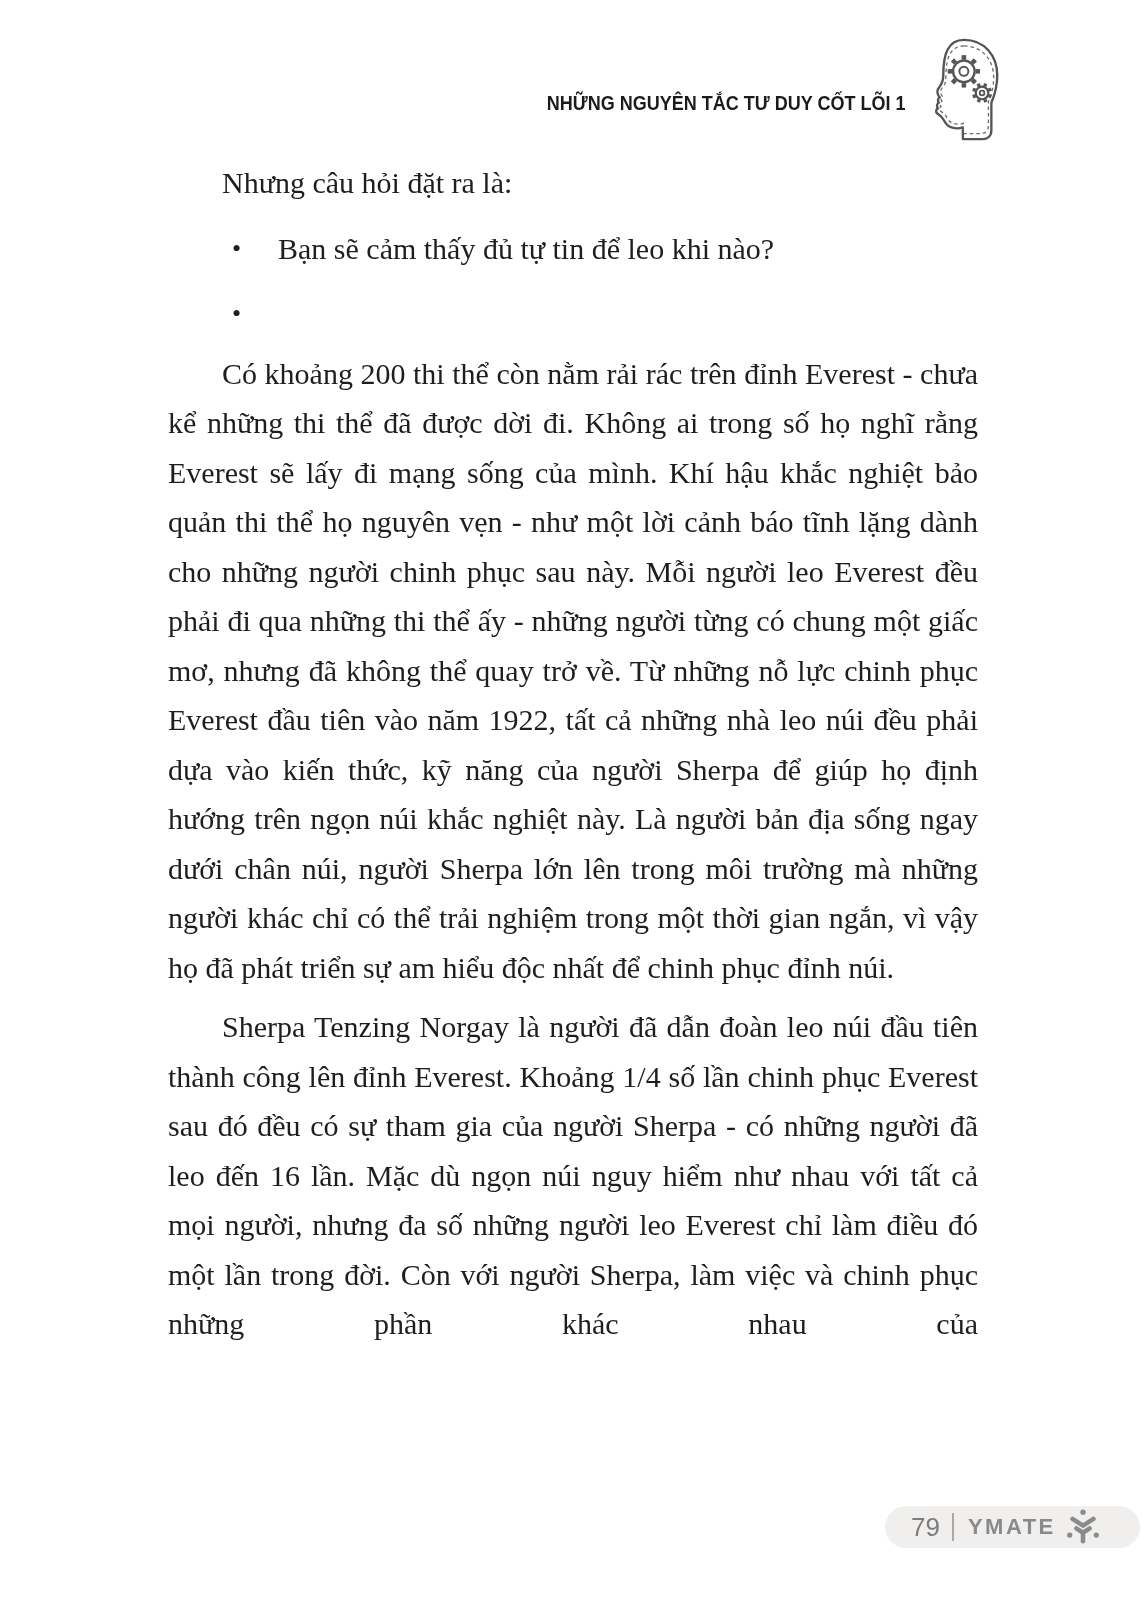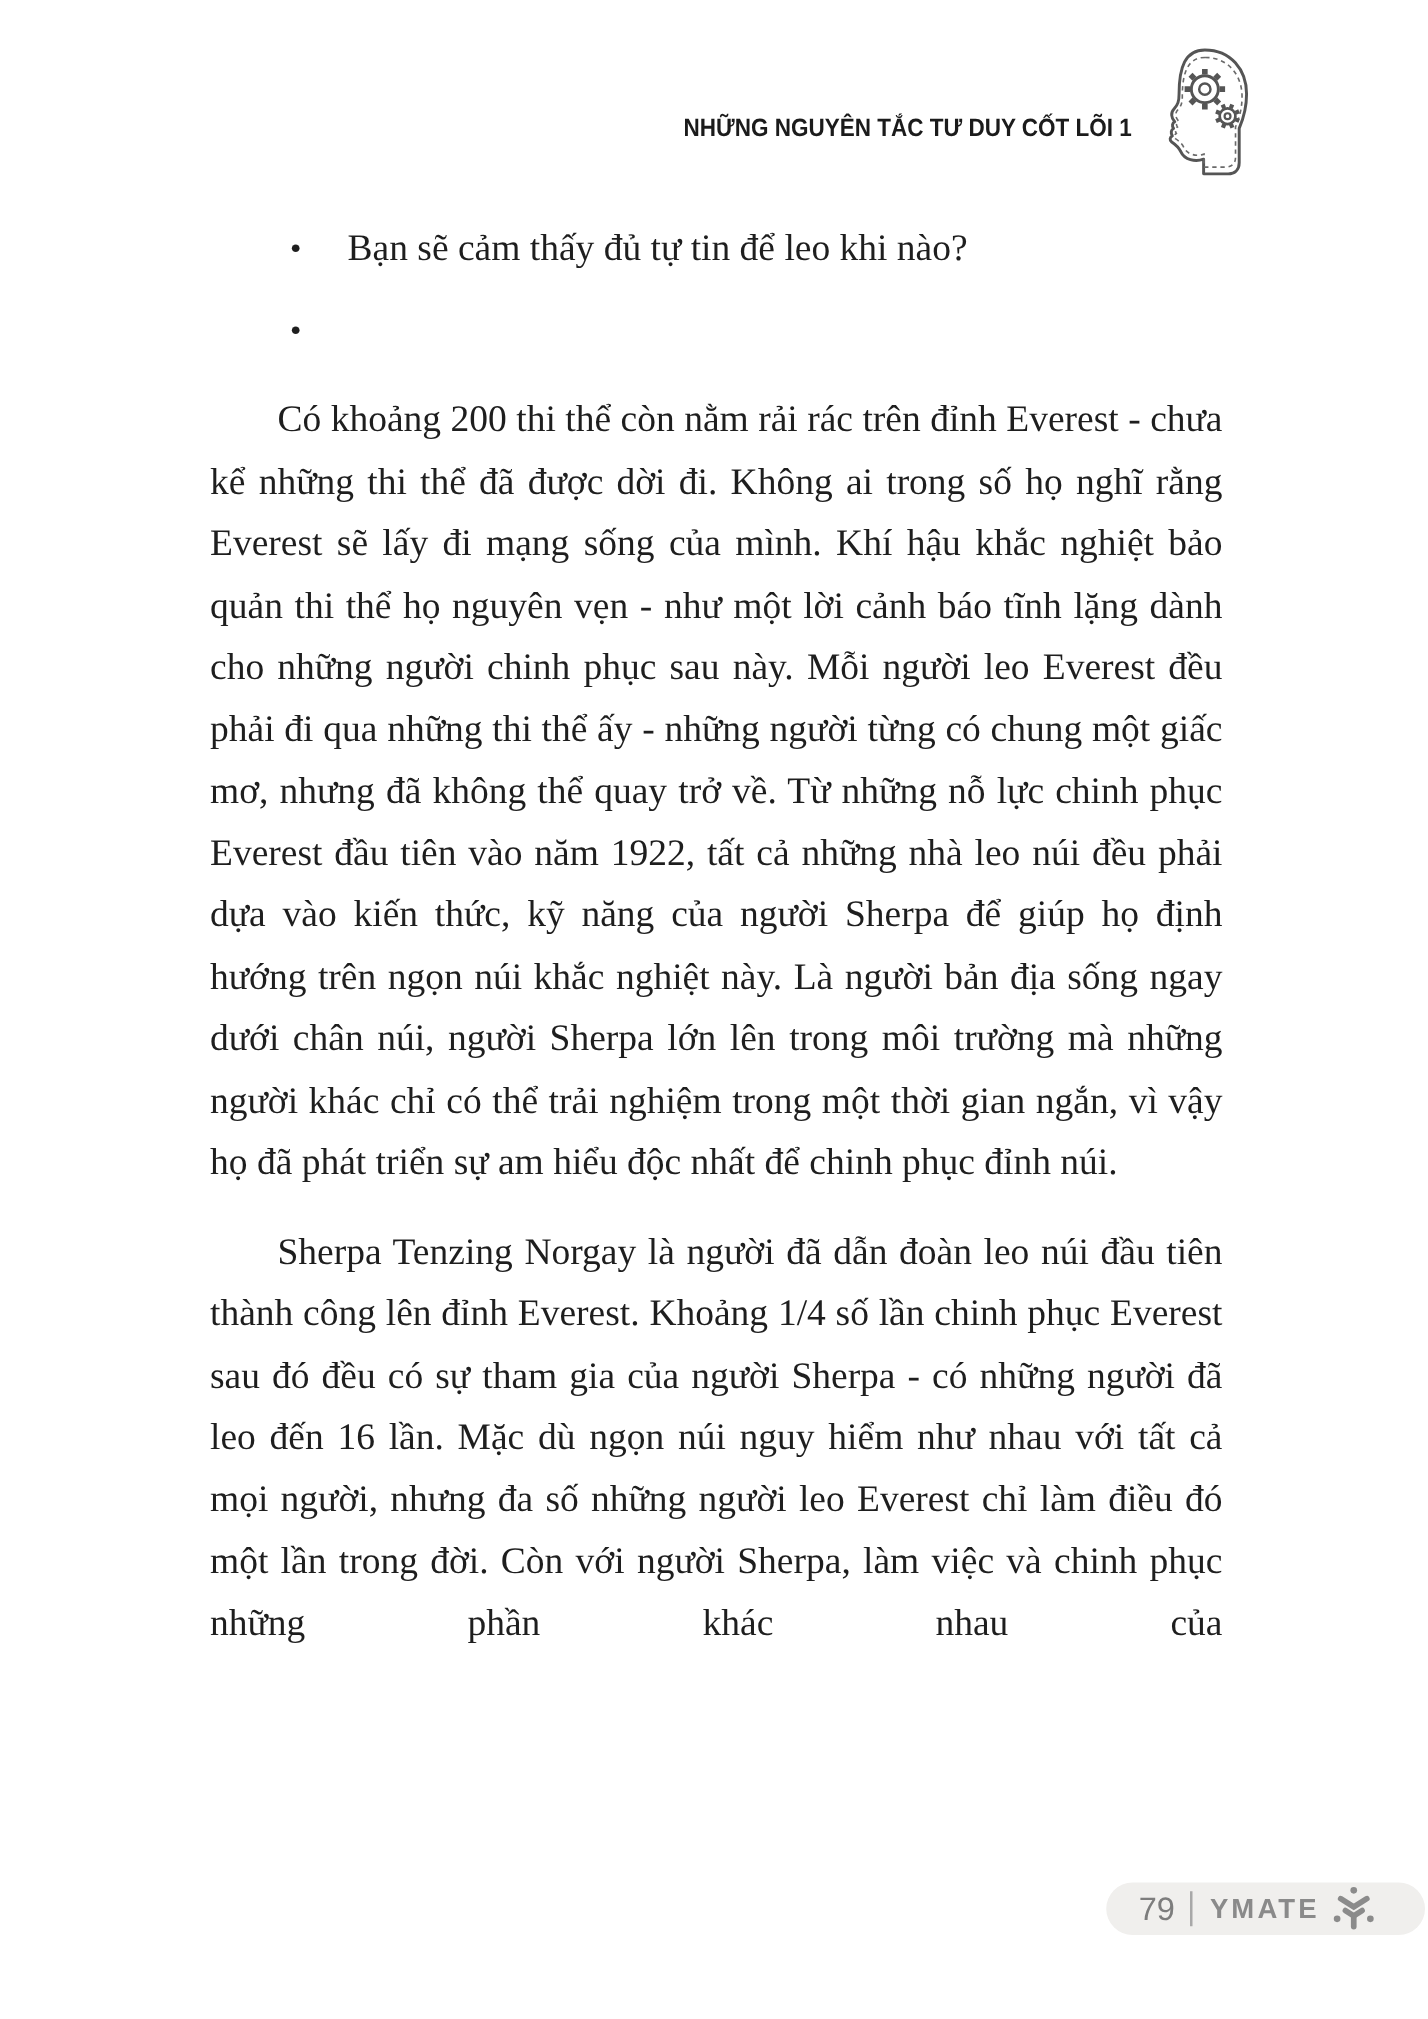--- a/index.html
+++ b/index.html
@@ -42,21 +42,21 @@
     top: 158px;
     left: 168px;
     width: 810px;
     font-size: 30px;
     line-height: 49.5px;
     color: #1e1e1e;
   }
   .indent { text-indent: 54px; }
   .para {
     text-align: justify;
-    margin-top: 22px;
+    margin-top: 10px;
   }
   .para.fill-last { text-align-last: justify; }
   .bullet {
     display: flex;
     margin-top: 16px;
   }
   .bullet-marker {
     width: 46px;
     margin-left: 64px;
     flex: 0 0 auto;
@@ -141,20 +141,21 @@
         <line x1="7" y1="0" x2="10.2" y2="0" stroke-width="3.4" transform="rotate(292)"></line>
         <line x1="7" y1="0" x2="10.2" y2="0" stroke-width="3.4" transform="rotate(337)"></line>
         <circle r="6.4" fill="#ffffff" stroke-width="2.2"></circle>
         <circle r="2.4" fill="#ffffff" stroke-width="1.8"></circle>
       </g>
     </svg>
   </div>
 
   <div class="content">
 
+    <p class="indent">Nhưng câu hỏi đặt ra là:</p>
 
     <div class="bullet">
       <span class="bullet-marker">•</span>
       <span class="bullet-text">Bạn sẽ cảm thấy đủ tự tin để leo khi nào?</span>
     </div>
 
     <div class="bullet">
       <span class="bullet-marker">•</span>
     </div>
 

